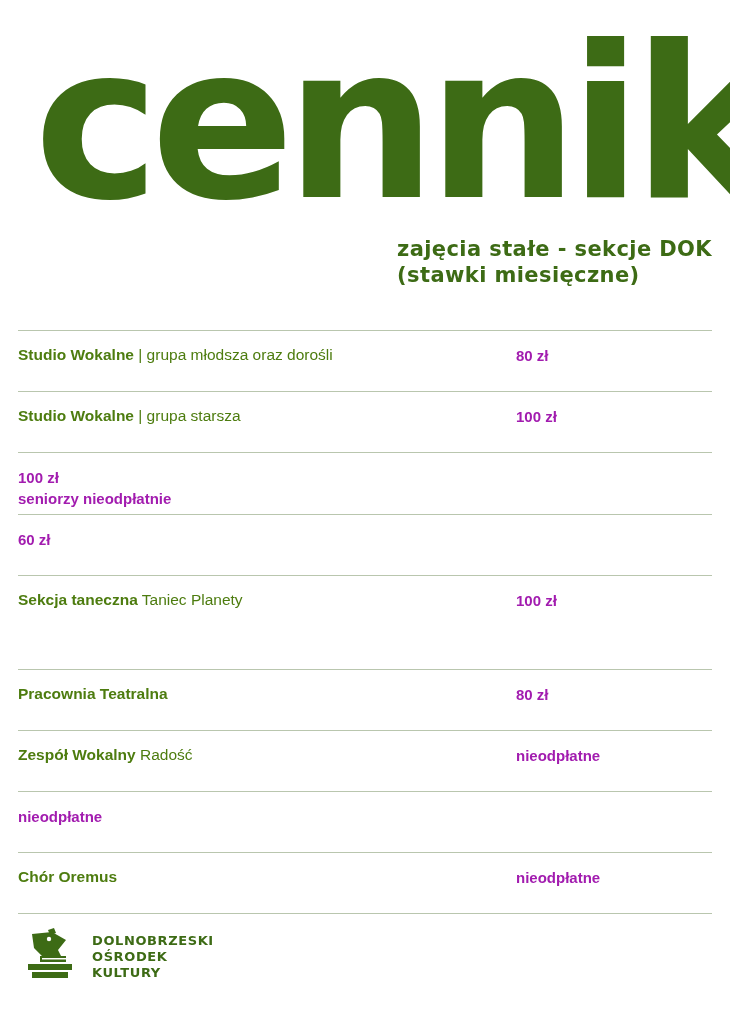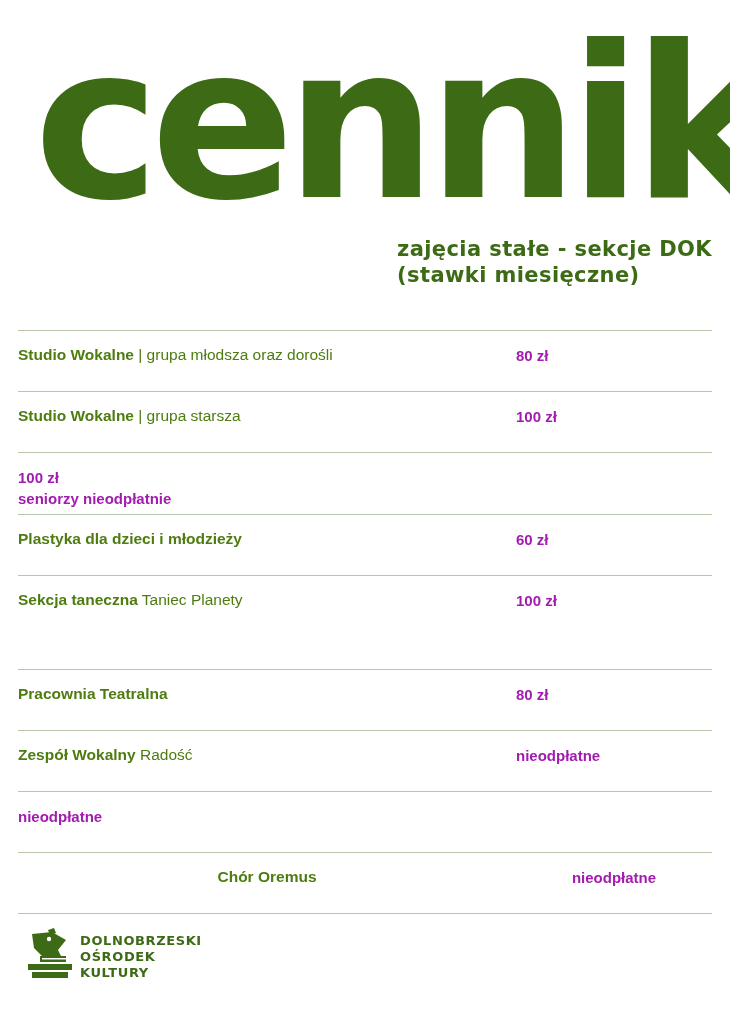--- a/index.html
+++ b/index.html
@@ -94,35 +94,35 @@
     white-space: pre-line;
   }
   .row.h1 { height: 61px; }
   .row.h2 { height: 61px; }
   .row.h3 { height: 62px; }
   .row.h4 { height: 61px; }
   .row.h5 { height: 61px; }
   .row.h6 { height: 61px; margin-top: 33px; }
   .row.h7 { height: 61px; }
   .row.h8 { height: 61px; }
-  .row.h9 { height: 61px; text-align: center; }
+  .row.h9 { height: 61px; }
   .table-bottom {
     border-top: 1.5px solid #b9c6ae;
     height: 0;
     width: 694px;
   }
 
   
   .footer {
     position: absolute;
     left: 22px;
     bottom: 38px;
     display: flex;
     align-items: center;
-    gap: 0;
+    gap: 12px;
   }
   .logo-mark {
     width: 58px;
     height: 58px;
     position: relative;
   }
   .logo-text {
     font-family: "DejaVu Sans", sans-serif;
     font-weight: 700;
     font-size: 13px;
@@ -155,21 +155,20 @@
       <div class="name"><b>Studio Wokalne</b><span class="light"> | grupa starsza</span></div>
       <div class="price">100 zł</div>
     </div>
 
     <div class="row h3">
       <div class="price">100 zł
 seniorzy nieodpłatnie</div>
     </div>
 
     <div class="row h4">
-      <div class="name"><b>Plastyka dla dzieci i młodzieży</b><span class="light"></span></div>
       <div class="price">60 zł</div>
     </div>
 
     <div class="row h5">
       <div class="name"><b>Sekcja taneczna</b><span class="light"> Taniec Planety</span></div>
       <div class="price">100 zł</div>
     </div>
 
     <div class="row h6">
       <div class="name"><b>Pracownia Teatralna</b><span class="light"></span></div>

